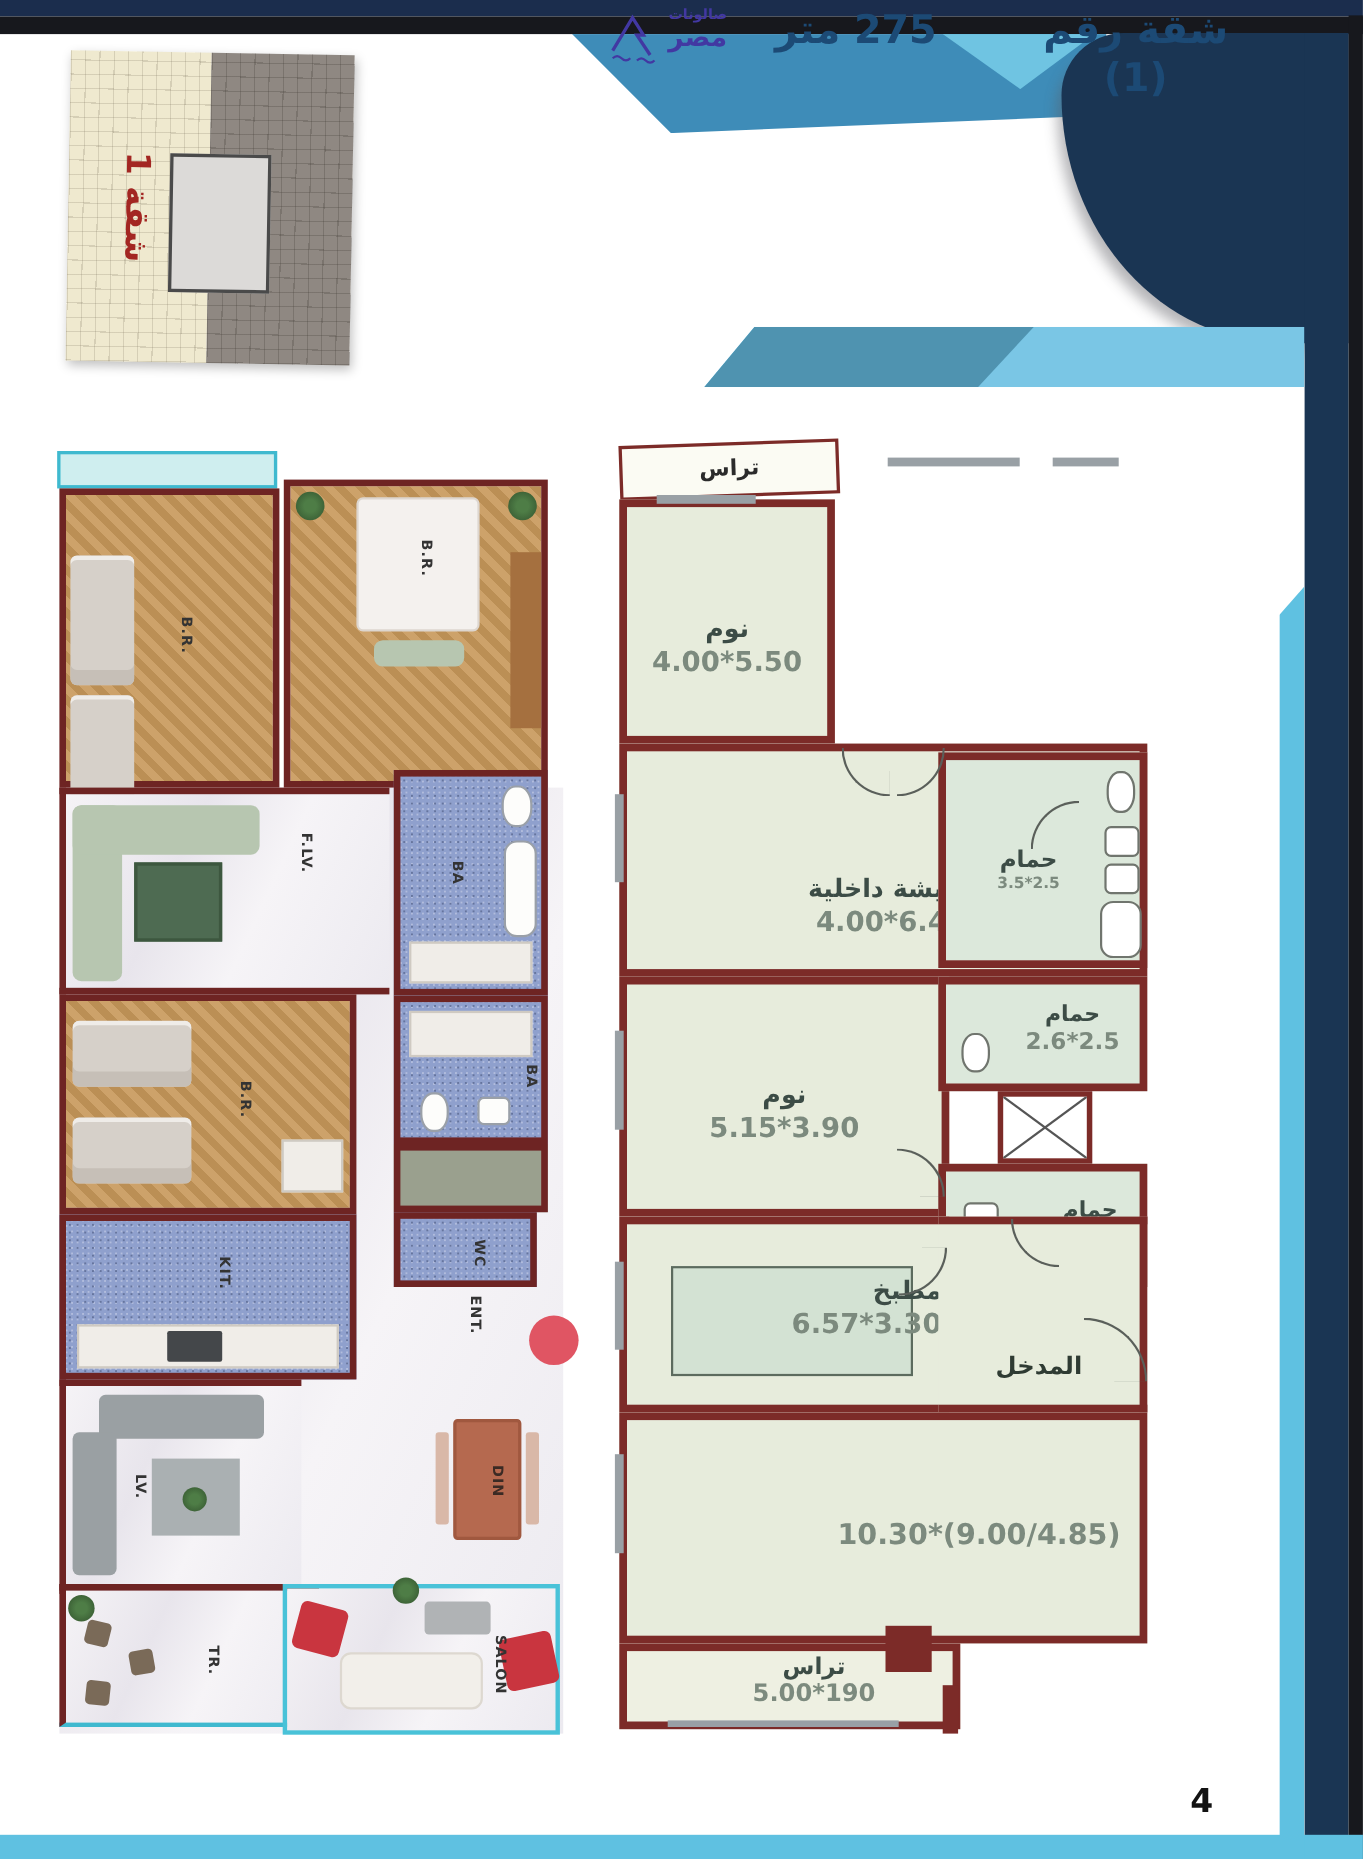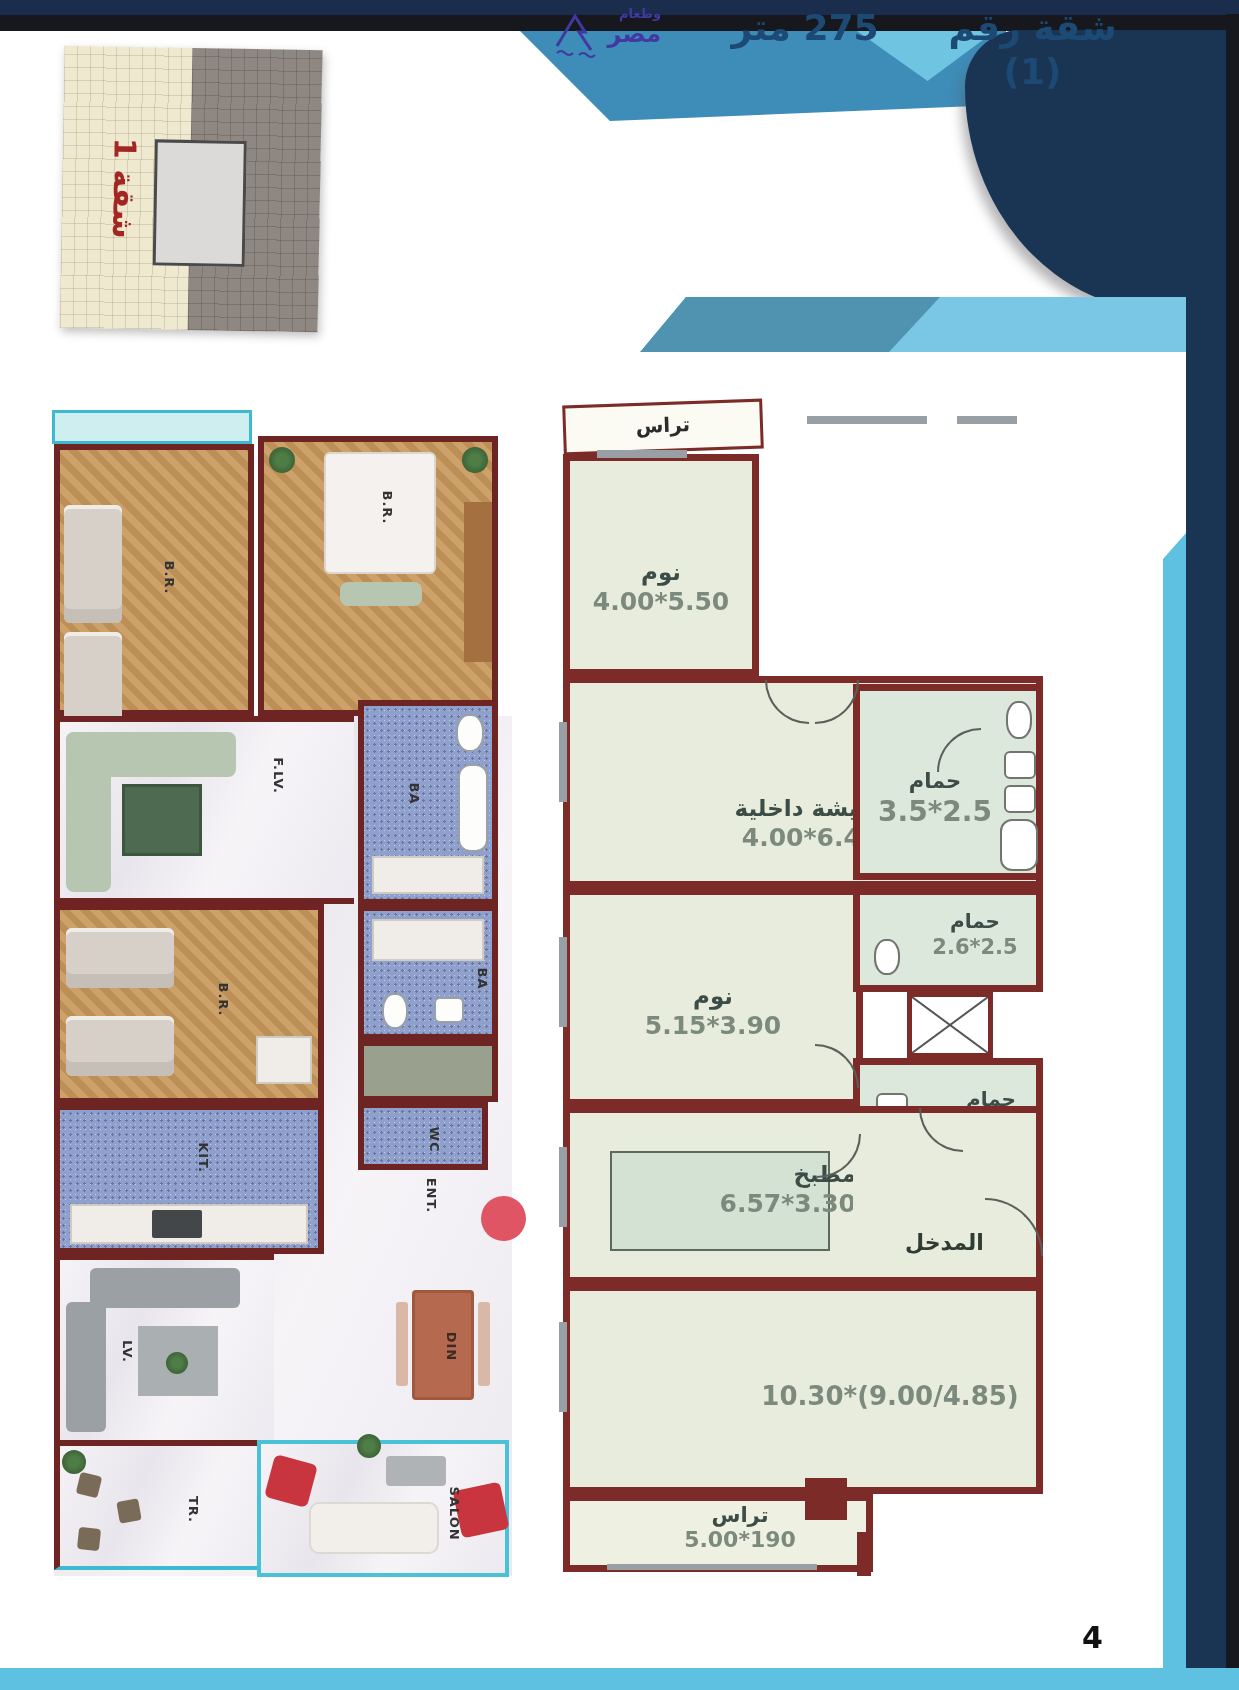--- a/index.html
+++ b/index.html
@@ -118,29 +118,29 @@
   <div class="rightblack"></div>
   <div class="bottombar"></div>
   <div class="rightstrip"></div>
 
   <div class="logo">
     <svg width="52" height="54" viewBox="0 0 52 54">
       <path d="M4 40 L22 10 L32 26 L26 26 L38 44" fill="none" stroke="#4238a2" stroke-width="3"></path>
       <path d="M4 47 q4 -4 8 0 q4 4 8 0" fill="none" stroke="#4238a2" stroke-width="2"></path>
       <path d="M26 49 q4 -4 8 0 q4 4 8 0" fill="none" stroke="#4238a2" stroke-width="2"></path>
     </svg>
-    <div class="w1" dir="rtl">وطعام</div>
+    <div class="w1" dir="rtl">صالونات</div>
     <div class="w2" dir="rtl">مصر</div>
   </div>
 
   <div class="banner">
     <div class="bannerdark"></div>
   </div>
   <div class="bannertext" style="left:935px;width:195px;" dir="rtl">شقة رقم (1)</div>
-  <div class="bannertext" style="left:720px;width:170px;" dir="rtl">275 متر</div>
+  <div class="bannertext" style="left:693px;width:170px;" dir="rtl">275 متر</div>
 
   <div class="thumb">
     <div class="half cream"></div>
     <div class="half gray"></div>
     <div class="core"></div>
     <div class="lblwrap">
       <span class="lbl" dir="rtl">شقة 1</span>
     </div>
   </div>
 
@@ -163,21 +163,21 @@
     <div class="room2d" style="left:6px;top:284px;width:480px;height:212px;">
       <div class="rlbl" style="left:60px;width:360px;top:112px;">
         <div class="rname" dir="rtl">معيشة داخلية</div>
         <div class="rdim">4.00*6.40</div>
       </div>
     </div>
 
     <div class="room2d bathfill" style="left:296px;top:292px;width:190px;height:196px;">
       <div class="rlbl" style="left:10px;width:130px;top:78px;">
         <div class="rname" dir="rtl" style="font-size:21px;">حمام</div>
-        <div class="rdim" style="font-size:28px;">3.5*2.5</div>
+        <div class="rdim" style="font-size:14px;">3.5*2.5</div>
       </div>
       <div class="fx" style="left:146px;top:10px;width:26px;height:38px;border-radius:45%;"></div>
       <div class="fx" style="left:144px;top:60px;width:32px;height:28px;border-radius:6px;"></div>
       <div class="fx" style="left:144px;top:94px;width:32px;height:28px;border-radius:6px;"></div>
       <div class="fx" style="left:140px;top:128px;width:38px;height:52px;border-radius:12px;"></div>
     </div>
 
     <div class="room2d" style="left:6px;top:496px;width:300px;height:218px;">
       <div class="rlbl" style="left:0;right:0;top:88px;">
         <div class="rname" dir="rtl">نوم</div>

